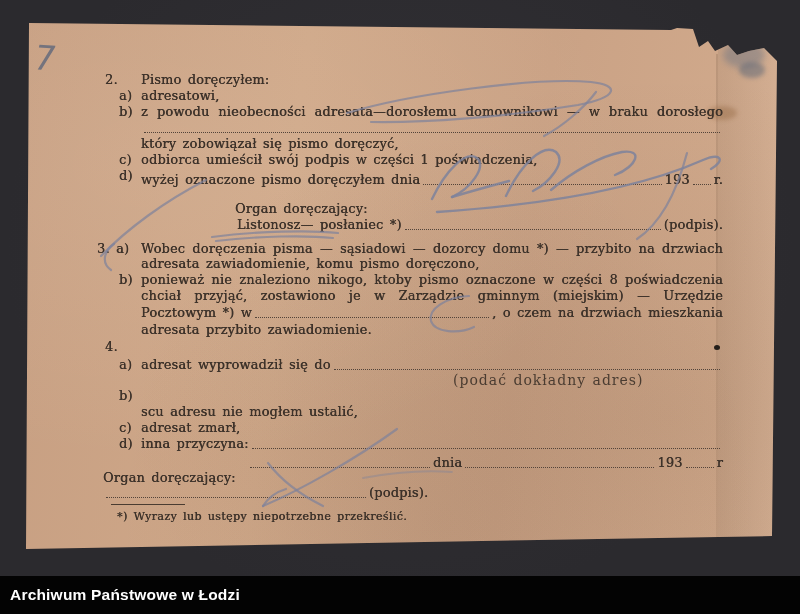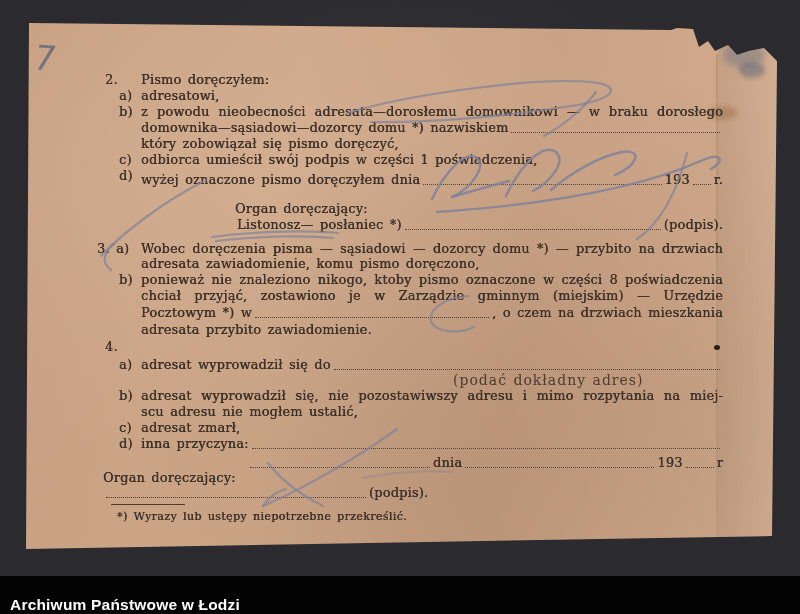--- a/index.html
+++ b/index.html
@@ -48,21 +48,21 @@
   
   .pencil-seven{position:absolute;left:34px;top:38px;font-family:"DejaVu Sans","Liberation Sans",sans-serif;
     font-size:34px;color:#666b7c;opacity:.85;transform:rotate(4deg) skewX(-8deg);text-shadow:none;}
   svg.pencil{position:absolute;left:0;top:0;pointer-events:none;}
   svg.pencil path{fill:none;stroke:#7e829b;stroke-width:2.2;stroke-linecap:round;opacity:.7;}
   svg.pencil path.dark{opacity:.85;stroke-width:2.4;}
   svg.pencil path.faint{opacity:.4;stroke-width:1.8;}
 
   
   .archive-bar{position:absolute;left:0;bottom:0;width:800px;height:38px;background:#030303;
-    display:flex;align-items:flex-end;}
+    display:flex;align-items:center;}
   .archive-bar span{font-family:"Liberation Sans","DejaVu Sans",sans-serif;font-weight:bold;
     font-size:15.5px;color:#ffffff;padding-left:10px;letter-spacing:.2px;}
 </style>
 </head>
 <body>
 
 <div class="stage">
 
   <div class="paper">
     <div class="fold-shade"></div>
@@ -80,21 +80,20 @@
       </div>
       <div class="row" style="top:16px;padding-left:24px">
         <span class="lt">a)</span>
         <span>adresatowi,</span>
       </div>
       <div class="row" style="top:32px;padding-left:24px">
         <span class="lt">b)</span>
         <span class="just">z powodu nieobecności adresata—dorosłemu domownikowi — w braku dorosłego</span>
       </div>
       <div class="row" style="top:48px;padding-left:46px">
-        <span>domownika—sąsiadowi—dozorcy domu *) nazwiskiem</span>
         <span class="dots"></span>
       </div>
       <div class="row" style="top:64px;padding-left:46px">
         <span>który zobowiązał się pismo doręczyć,</span>
       </div>
       <div class="row" style="top:80px;padding-left:24px">
         <span class="lt">c)</span>
         <span>odbiorca umieścił swój podpis w części 1 poświadczenia,</span>
       </div>
       <div class="row" style="top:96px;padding-left:24px">
@@ -143,21 +142,20 @@
         <span class="num36">4.</span>
       </div>
       <div class="row" style="top:285px;padding-left:24px">
         <span class="lt">a)</span>
         <span>adresat wyprowadził się do</span>
         <span class="dots"></span>
       </div>
       <div class="small-note" style="left:358px;top:300px">(podać dokładny adres)</div>
       <div class="row" style="top:316px;padding-left:24px">
         <span class="lt">b)</span>
-        <span class="just">adresat wyprowadził się, nie pozostawiwszy adresu i mimo rozpytania na miej-</span>
       </div>
       <div class="row" style="top:332px;padding-left:46px">
         <span>scu adresu nie mogłem ustalić,</span>
       </div>
       <div class="row" style="top:348px;padding-left:24px">
         <span class="lt">c)</span>
         <span>adresat zmarł,</span>
       </div>
       <div class="row" style="top:364px;padding-left:24px">
         <span class="lt">d)</span>

